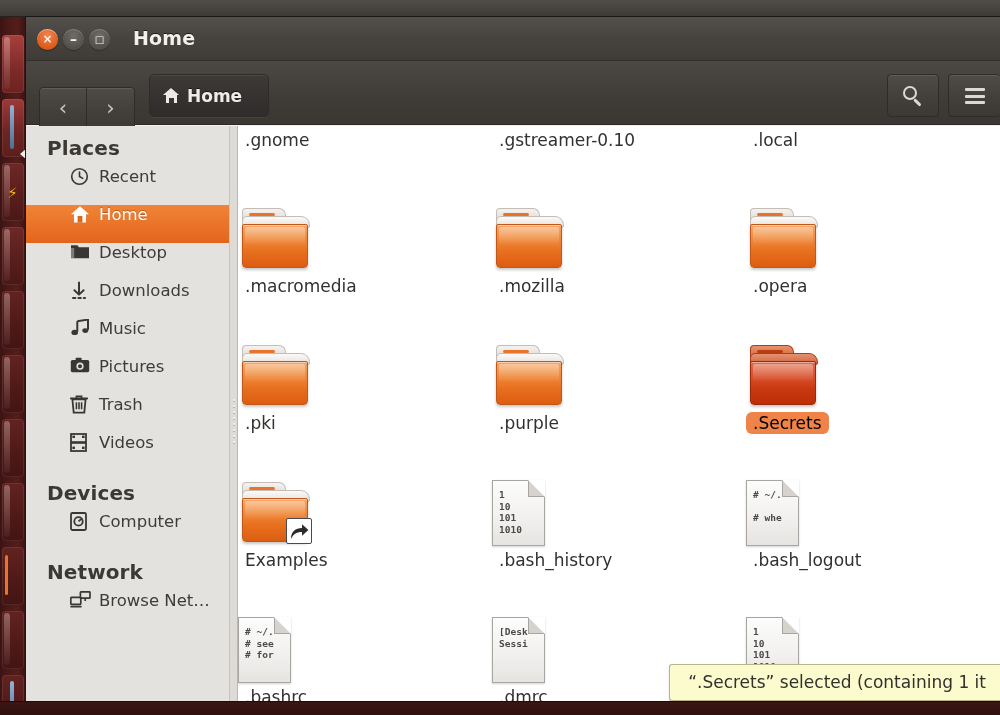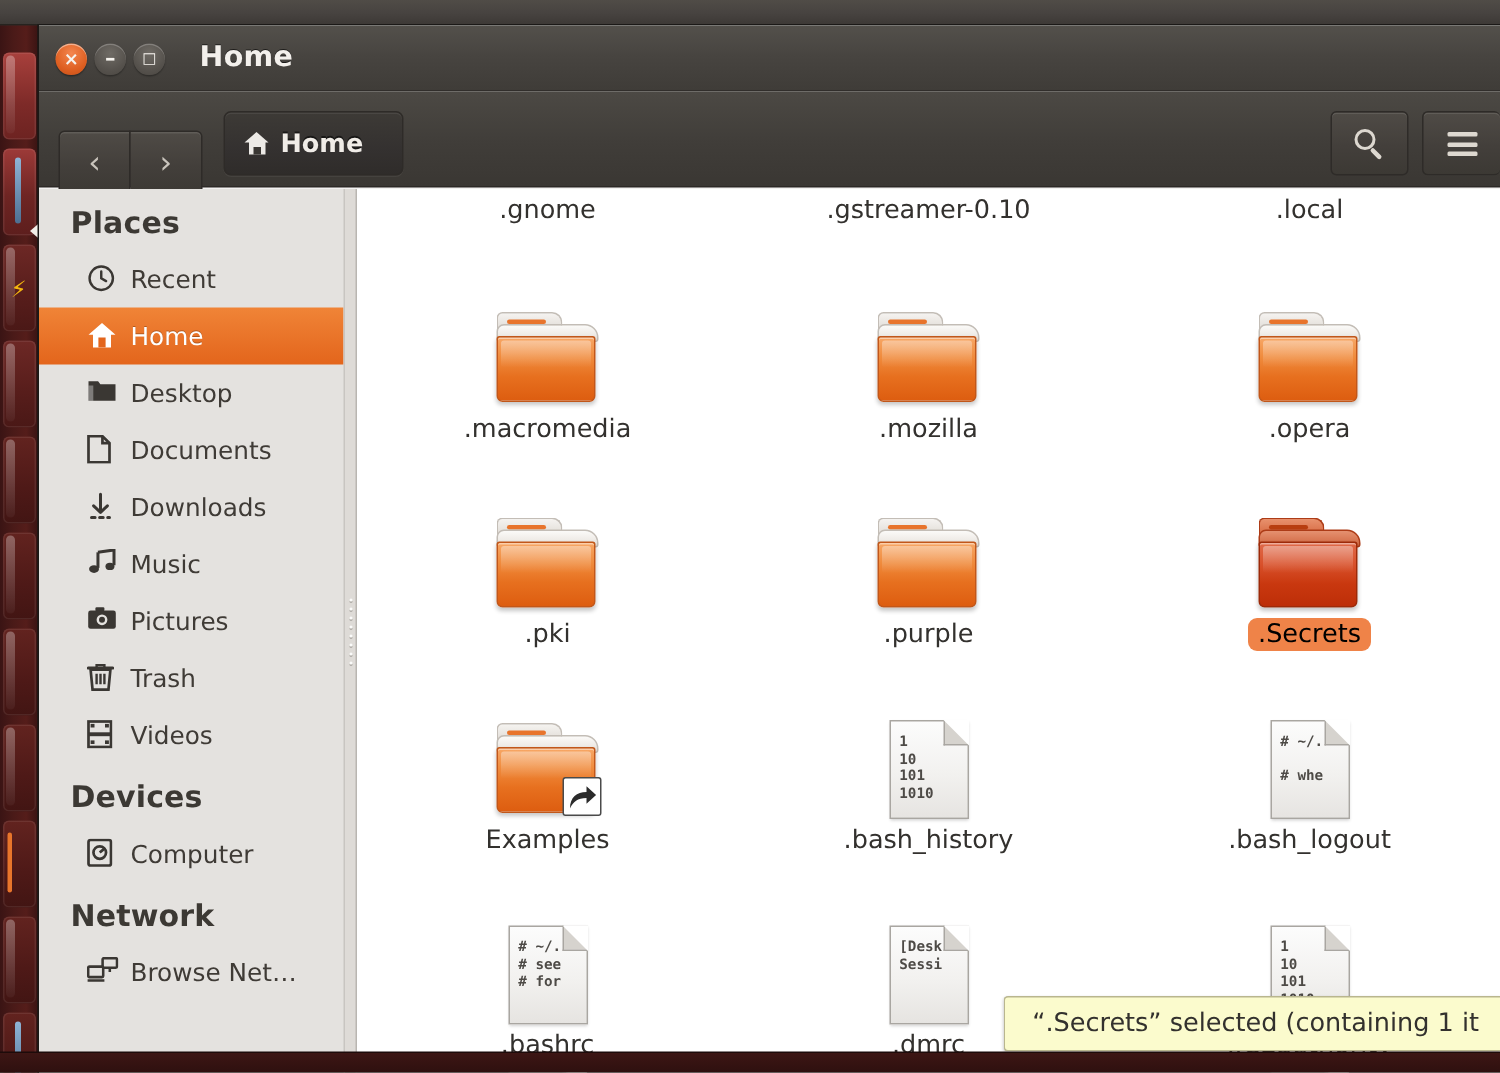--- a/index.html
+++ b/index.html
@@ -134,22 +134,22 @@
   
   #sidebar{
     width:204px; background:#e4e2df; position:relative;
     border-right:1px solid #c8c5c1; flex:none; overflow:hidden;
   }
   .sb-head{
     font-size:20px; font-weight:bold; color:#3c3934;
     padding:10px 0 7px 21px; letter-spacing:.1px;
   }
   .sb-item{
-    height:38px; display:flex; align-items:center; gap:9px;
-    padding-left:32px; font-size:16.5px; color:#3f3b36; cursor:default;
+    height:38px; display:flex; align-items:flex-start; gap:9px;
+    padding-left:44px; font-size:16.5px; color:#3f3b36; cursor:default;
   }
   .sb-item.sel{ background:linear-gradient(to bottom,#f08437,#e3651c); color:#fff; }
   .sb-item.sel .sb-label{ color:#fff; text-shadow:0 -1px 0 rgba(0,0,0,.25); }
   .sb-label{ white-space:nowrap; }
   .sbic{ width:20px; height:20px; position:relative; flex:none; color:#3a3733; }
   .sbic svg{ display:block; }
 
   
   #pane-divider{
     width:8px; flex:none; background:#dedbd7; position:relative;
@@ -159,21 +159,21 @@
   #pane-divider .dots i{ display:block; width:2px; height:2px; background:#fbfbfa; border-radius:50%; margin:4px 0; box-shadow:0 1px 0 #b0ada8;}
 
   
   #fileview{ flex:1; background:#ffffff; position:relative; overflow:hidden; }
   #grid{
     position:absolute; left:0; top:0; width:100%;
     display:grid; grid-template-columns:repeat(3,1fr);
   }
   .cell{
     height:137px; position:relative;
-    display:flex; flex-direction:column; align-items:center; justify-content:flex-end;
+    display:flex; flex-direction:column; align-items:flex-start; justify-content:flex-end;
     padding-bottom:4px; cursor:default;
   }
   .cell.partial{ height:38px; justify-content:flex-start; }
   .cell .name{
     font-size:17px; color:#33312e; white-space:nowrap;
     padding:1px 7px; border-radius:6px; margin-top:3px;
   }
   .cell.selected .name{ background:#ef8348; color:#000000; }
 
   
@@ -375,29 +375,20 @@
             <span class="sb-label">Home</span>
           </div>
           <div class="sb-item">
             <span class="sbic">
               <svg width="20" height="17" viewBox="0 0 20 17">
                 <path d="M1 2.2h6.4l1.5 2H19v11H1z" fill="currentColor"></path>
                 <rect x="1" y="5" width="3.2" height="10.2" fill="#fff" opacity=".35"></rect>
               </svg>
             </span>
             <span class="sb-label">Desktop</span>
-          </div>
-          <div class="sb-item">
-            <span class="sbic">
-              <svg width="16" height="19" viewBox="0 0 16 19">
-                <path d="M1 .8h9.3L15 5.4v12.8H1z" fill="none" stroke="currentColor" stroke-width="1.8"></path>
-                <path d="M10.3 .8v4.6H15" fill="none" stroke="currentColor" stroke-width="1.8"></path>
-              </svg>
-            </span>
-            <span class="sb-label">Documents</span>
           </div>
           <div class="sb-item">
             <span class="sbic">
               <svg width="18" height="19" viewBox="0 0 18 19">
                 <path d="M9 1.5v11.5M4.4 9.2 9 13.6l4.6-4.4" fill="none" stroke="currentColor" stroke-width="2" stroke-linecap="round" stroke-linejoin="round"></path>
                 <path d="M3 17h12" stroke="currentColor" stroke-width="2" stroke-linecap="round" stroke-dasharray="2.4 3"></path>
               </svg>
             </span>
             <span class="sb-label">Downloads</span>
           </div>

